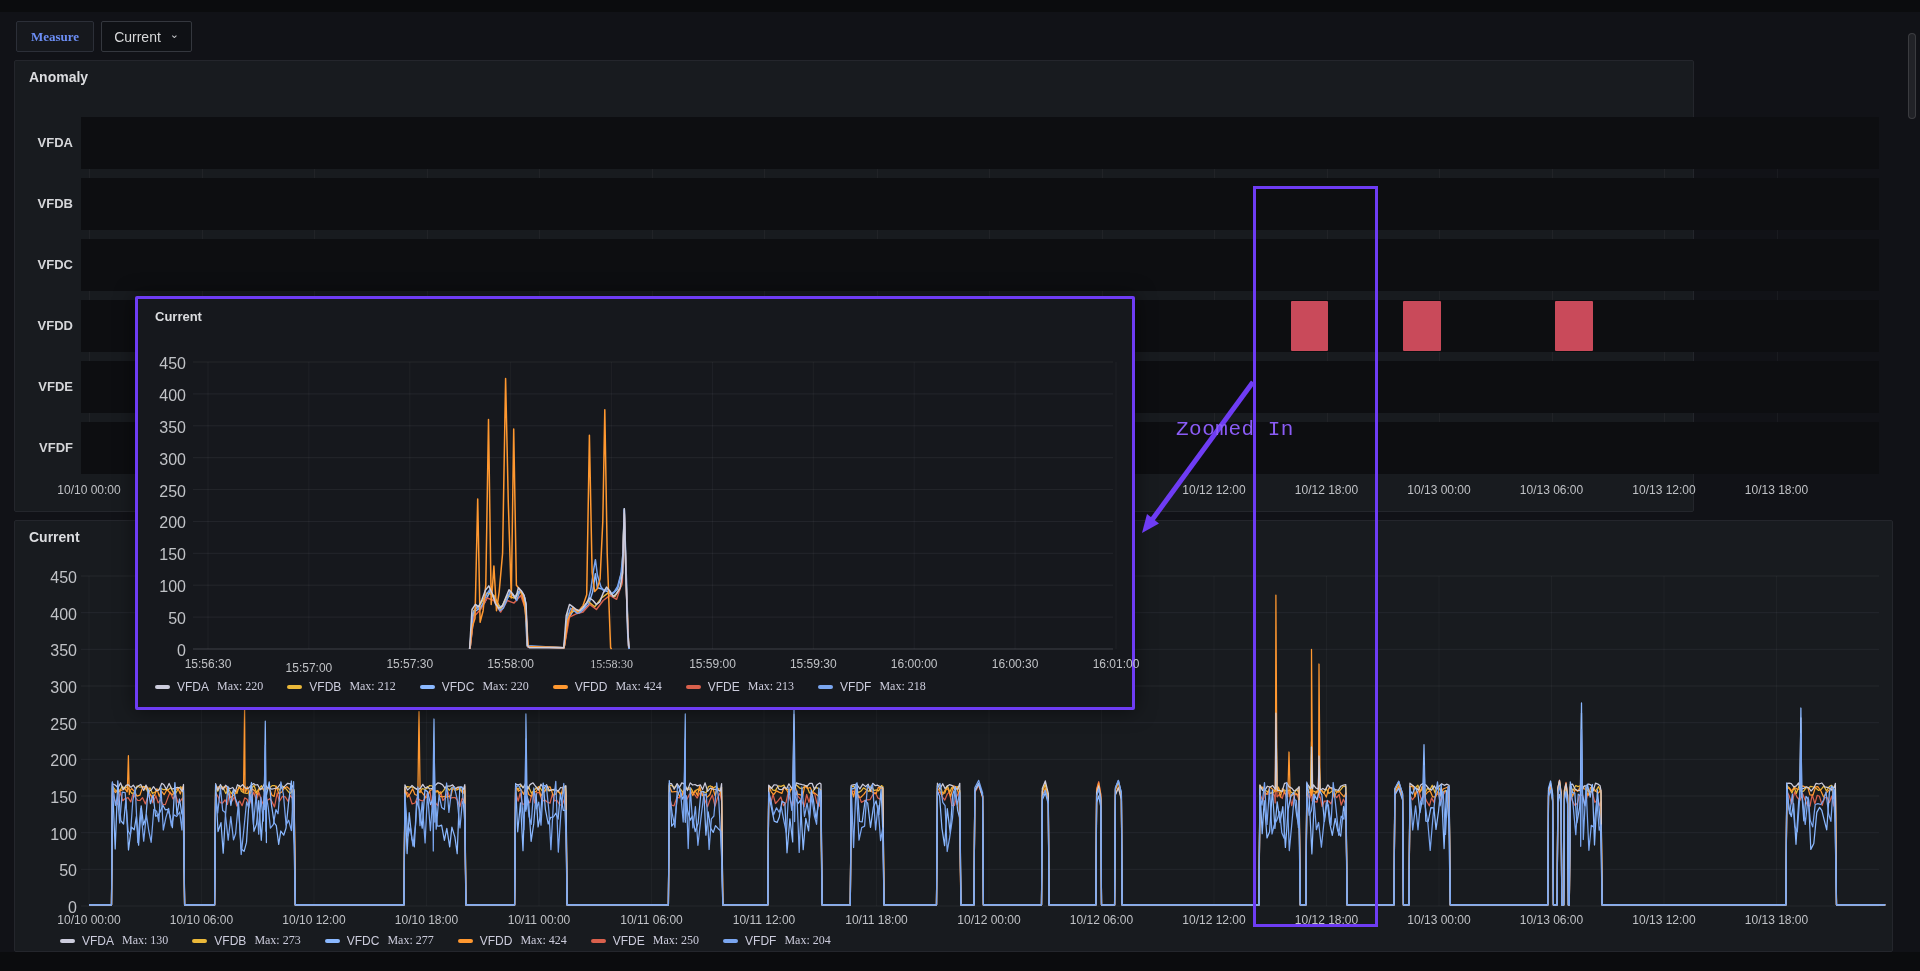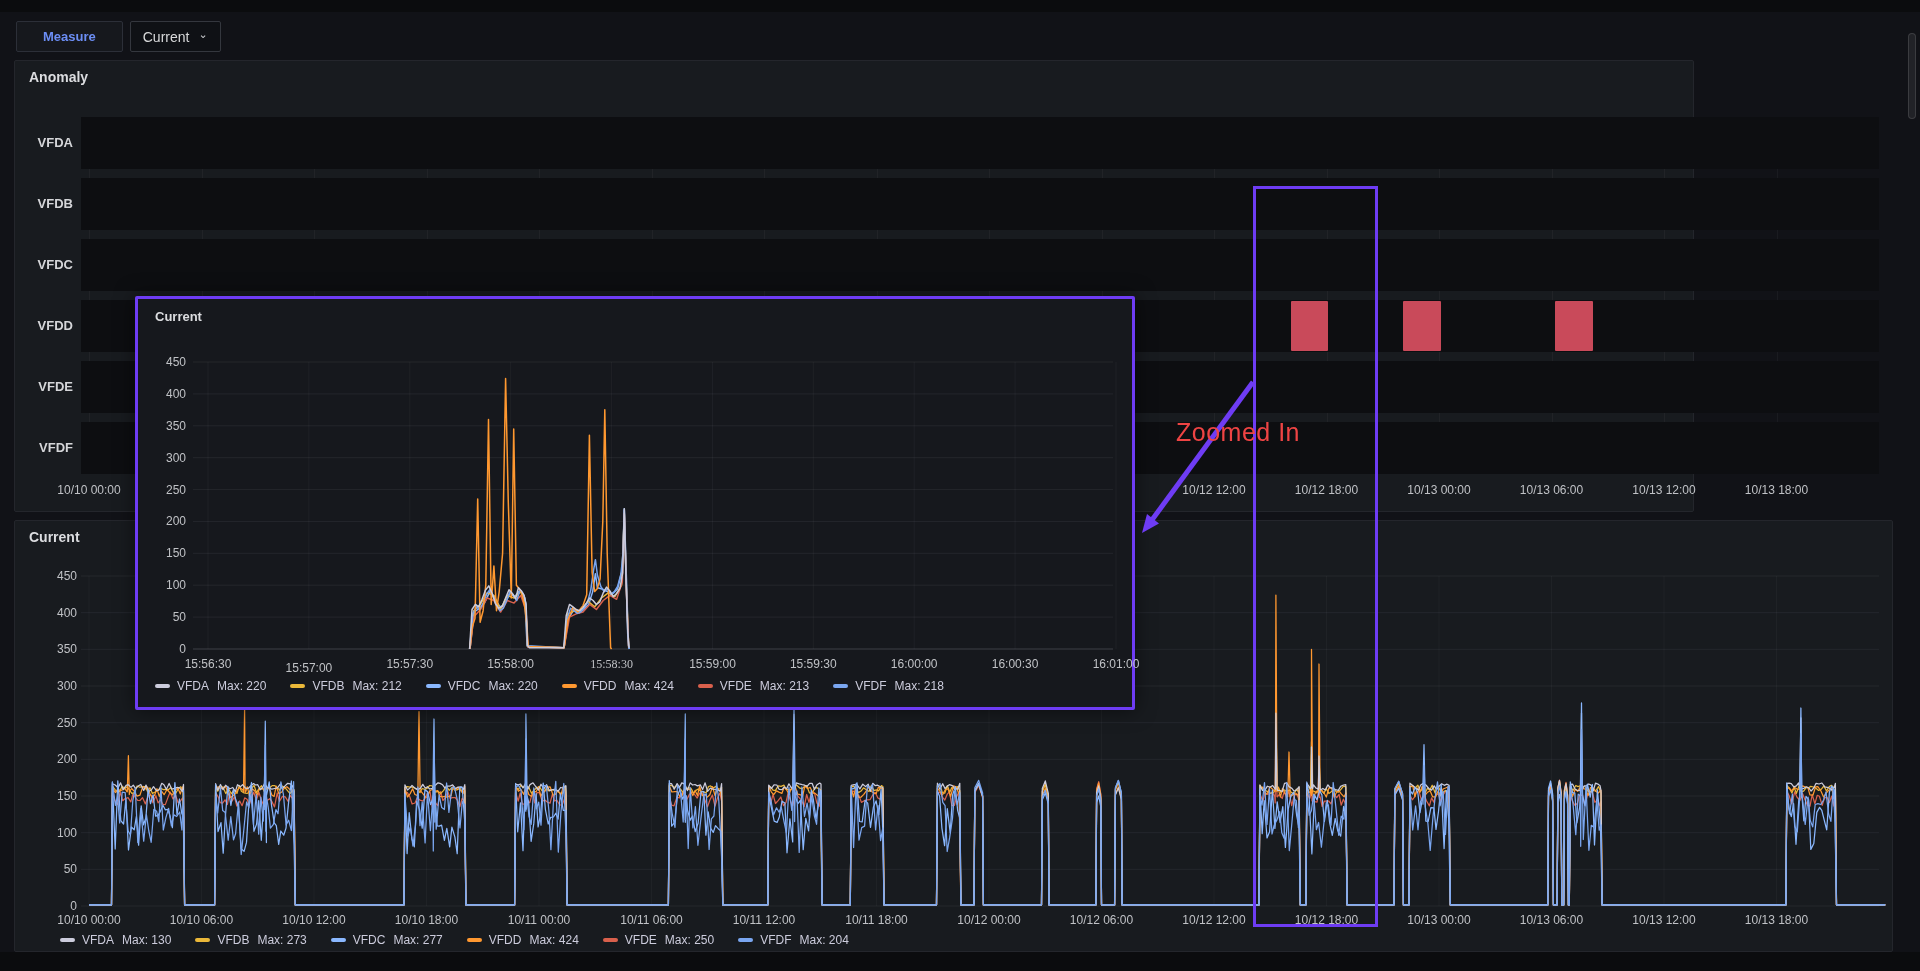--- a/index.html
+++ b/index.html
@@ -2,44 +2,44 @@
 <html><head>
 <meta charset="utf-8">
 <style>
   html,body{margin:0;padding:0;background:#0b0c0e;}
   *{box-sizing:border-box;}
   .page{position:relative;width:1920px;height:971px;background:#111217;
         font-family:"Liberation Sans",sans-serif;overflow:hidden;}
   .topstrip{position:absolute;left:0;top:0;width:1920px;height:12px;background:#0b0c0e;}
   .botstrip{position:absolute;left:0;top:952px;width:1920px;height:19px;background:#0b0c0e;}
   .toolbar{position:absolute;left:16px;top:21px;height:31px;display:flex;gap:7px;}
-  .measure-btn{height:31px;padding:0 26px;background:#16181d;border:1px solid #2c2f38;
+  .measure-btn{height:31px;padding:0 14px;background:#16181d;border:1px solid #2c2f38;
         border-radius:2px;color:#6c8ef5;font-weight:700;font-size:13px;display:flex;
-        align-items:center;cursor:pointer;font-family:Liberation Sans, sans-serif;}
+        align-items:center;cursor:pointer;font-family:Liberation Serif, serif;}
   .dropdown{height:31px;padding:0 12px;background:#0f1115;border:1px solid #34373e;
         border-radius:2px;color:#d8d9da;font-size:14px;display:flex;align-items:center;gap:9px;cursor:pointer;}
   .dropdown .caret{font-size:11px;color:#c7c9cc;transform:translateY(-2px);}
   .panel{position:absolute;background:#181b1f;border:1px solid #24262c;border-radius:2px;}
   .panel-title{position:absolute;left:14px;top:8px;font-size:14px;font-weight:600;color:#dcdde0;cursor:pointer;}
   .row-label{position:absolute;font-size:13px;font-weight:600;color:#d5d6d9;text-align:right;}
   .row-band{position:absolute;background:#0d0e11;}
   .event-red{position:absolute;border-radius:1px;}
   .tick-x{position:absolute;font-size:12px;color:#c0c2c6;text-align:center;}
-  .tick-y{position:absolute;font-size:12px;color:#c0c2c6;text-align:right;}
+  .tick-y{position:absolute;font-size:16px;color:#c0c2c6;text-align:right;}
   .vgrid{position:absolute;width:1px;background:rgba(255,255,255,0.04);}
   .legend{position:absolute;display:flex;align-items:center;flex-wrap:nowrap;}
   .legend-item{display:flex;align-items:center;margin-right:24px;cursor:pointer;white-space:nowrap;}
   .legend-swatch{width:15px;height:4px;border-radius:2px;margin-right:7px;flex:none;}
   .legend-name{font-size:12px;color:#ccccdc;margin-right:8px;}
-  .legend-max{font-size:12px;color:#ccccdc;}
+  .legend-max{font-size:12px;color:#ccccdc;font-family:Liberation Serif, serif;}
   .inset{position:absolute;background:#16181d;border:3px solid #6e3cf4;border-radius:2px;
          box-shadow:0 0 20px rgba(0,0,0,0.55);z-index:40;}
   .zoom-rect{position:absolute;border:3px solid #6e3cf4;z-index:60;pointer-events:none;}
   .arrow-svg{position:absolute;left:0;top:0;z-index:62;pointer-events:none;}
-  .zoomed-label{position:absolute;color:#ef4444;font-size:25px;z-index:70;letter-spacing:.5px;}
+  .zoomed-label{position:absolute;color:#8b5cf6;font-size:21px;z-index:70;letter-spacing:.5px;font-family:Liberation Mono, monospace;}
   .scroll-thumb{position:absolute;left:1908px;top:33px;width:8px;height:86px;border-radius:4px;
         background:rgba(255,255,255,0.07);border:1px solid rgba(255,255,255,0.12);cursor:pointer;z-index:80;}
   svg{display:block;}
 </style>
 </head>
 <body>
 
 <div class="page">
   <div class="topstrip"></div>
 

